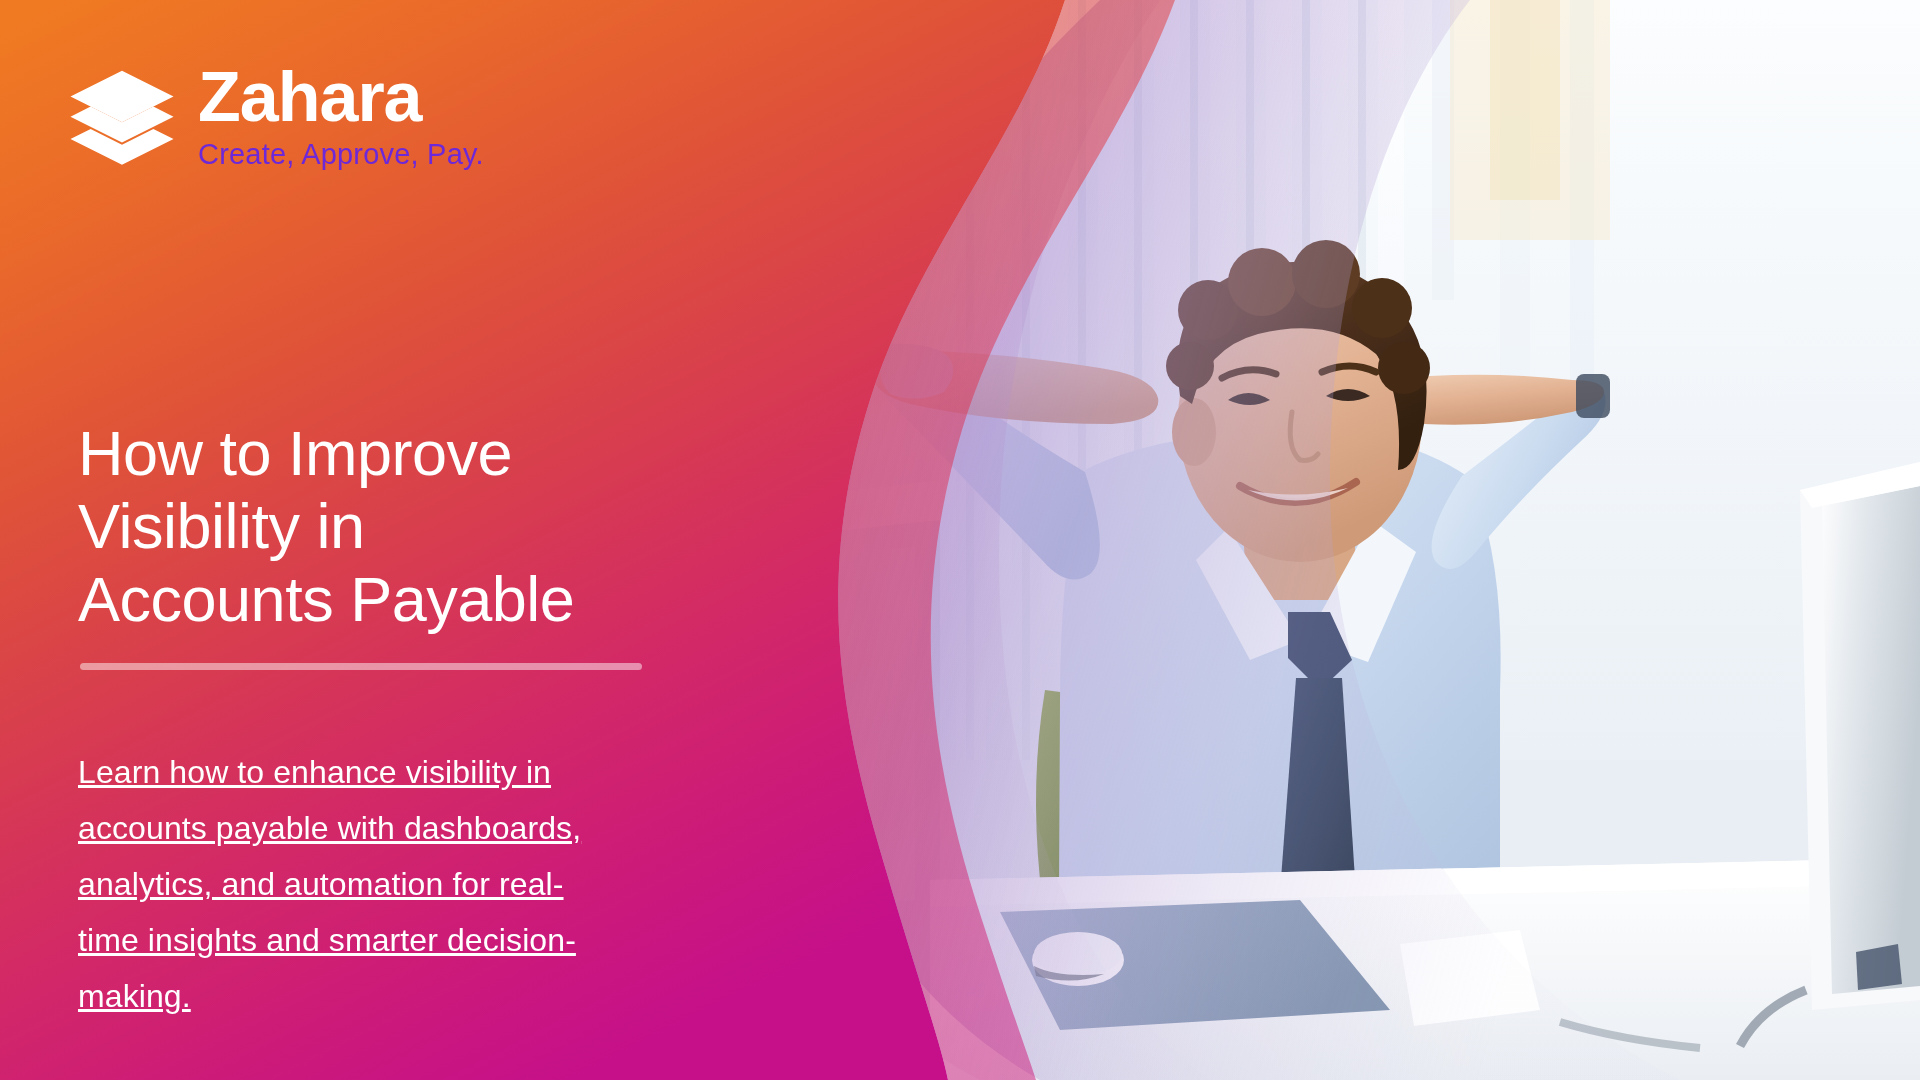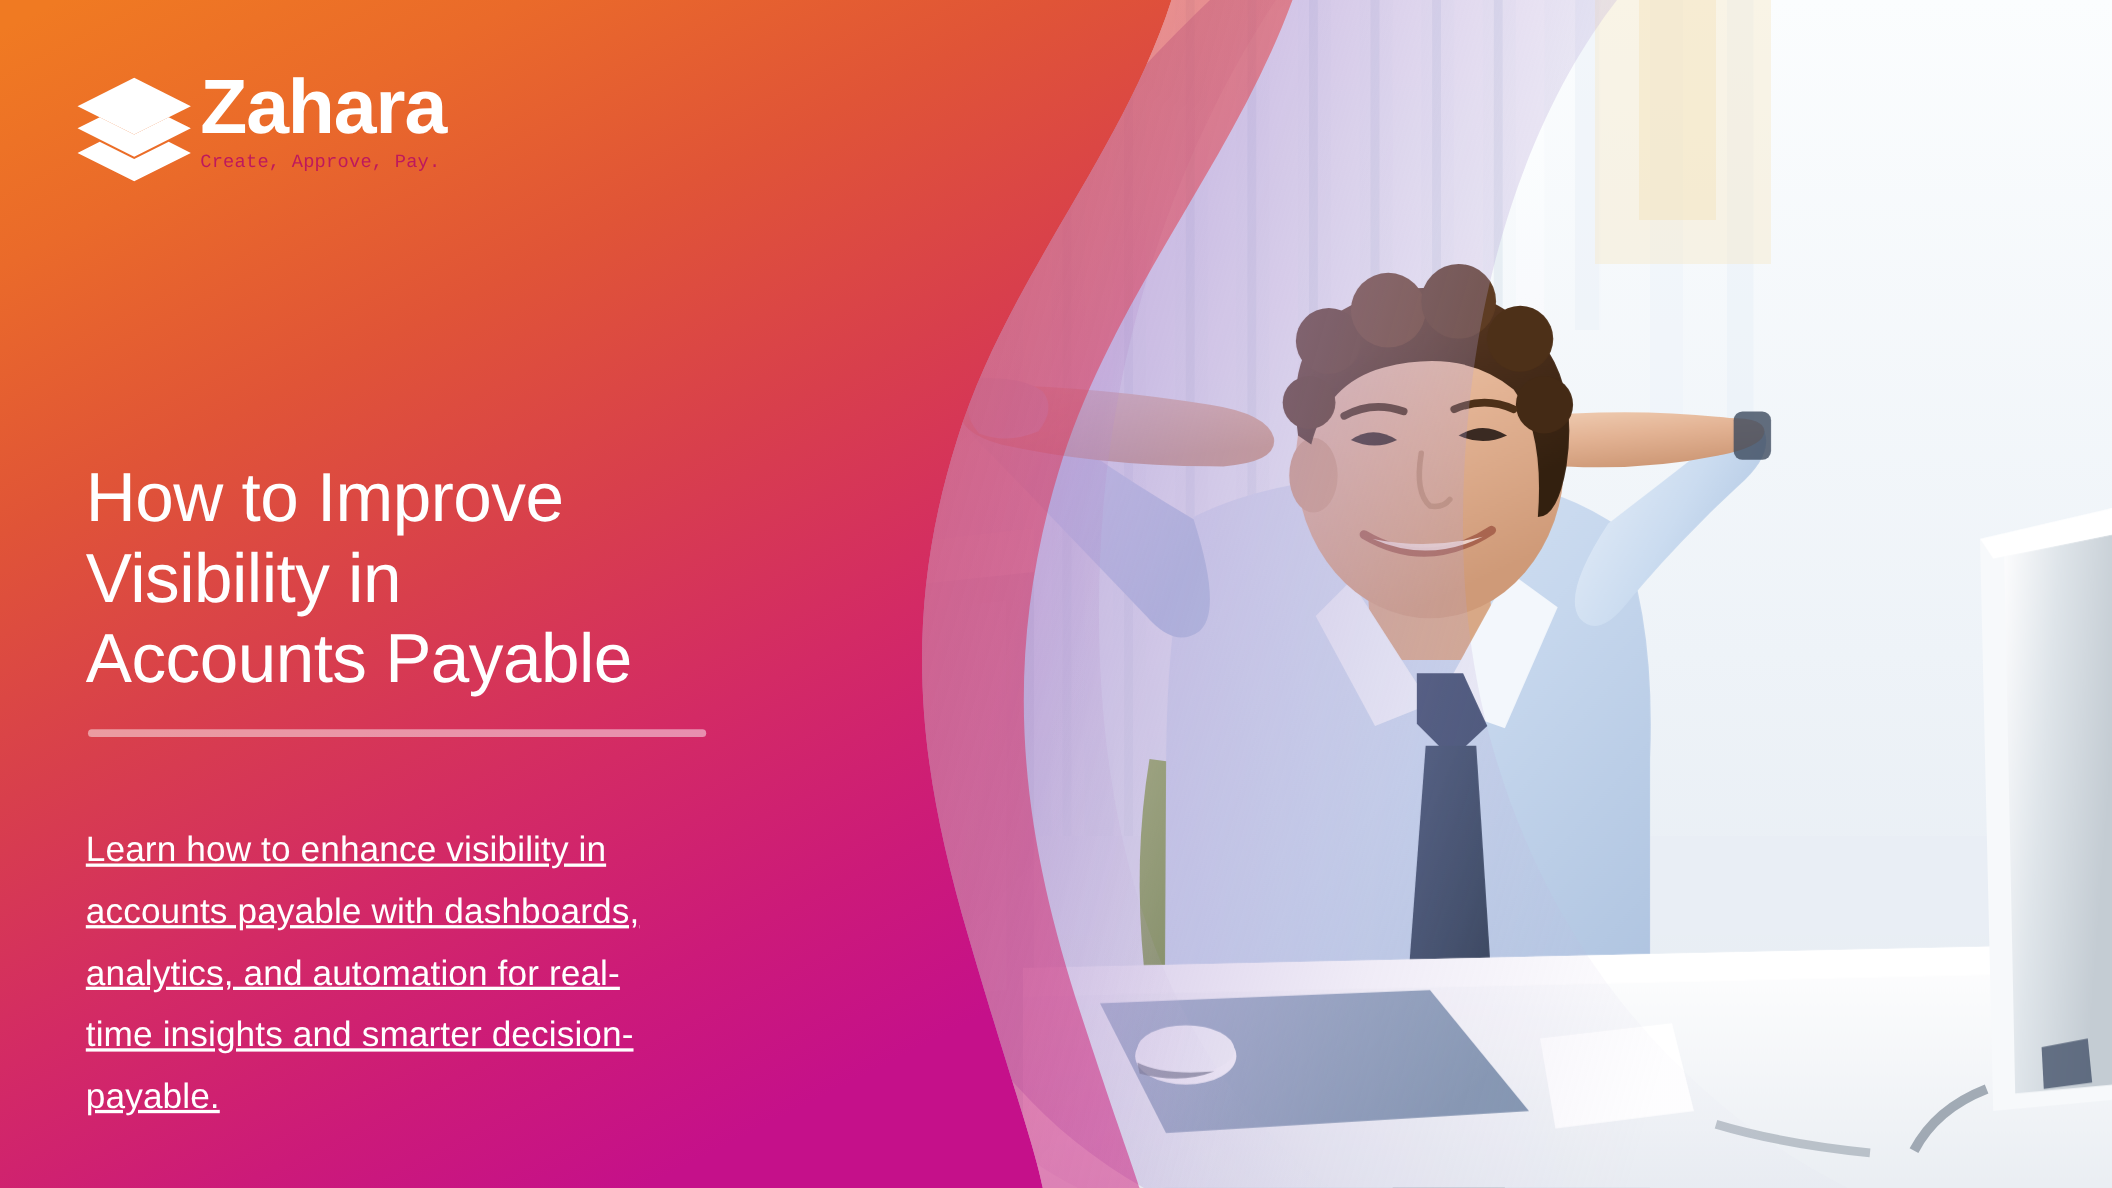--- a/index.html
+++ b/index.html
@@ -48,39 +48,38 @@
     left:-12px;
     display:flex;
     align-items:flex-start;
   }
   .logo-mark{
     width:112px;height:112px;
     flex:0 0 auto;
     margin-top:6px;
   }
   .logo-text{
-    margin-left:4px;
+    margin-left:20px;
     padding-top:4px;
   }
   .logo-word{
     font-size:70px;
     font-weight:700;
     color:#ffffff;
     letter-spacing:-1px;
     line-height:1;
     font-family:"Liberation Sans","DejaVu Sans",sans-serif;
   }
   .logo-tagline{
-    font-size:17px;
+    font-size:29px;
     font-weight:400;
-    color:#be185d;
+    color:#6d28d9;
     letter-spacing:0.2px;
     margin-top:8px;
     line-height:1;
-    font-family:Liberation Mono, monospace;
   }
 
   .headline{
     position:absolute;
     top:375px;
     left:0;
     width:640px;
     font-size:63px;
     font-weight:400;
     color:#ffffff;
@@ -406,17 +405,17 @@
       <span>Accounts Payable</span>
     </h1>
 
     <div class="divider"></div>
 
     <p class="subcopy">
       <span>Learn how to enhance visibility in</span><br>
       <span>accounts payable with dashboards,</span><br>
       <span>analytics, and automation for real-</span><br>
       <span>time insights and smarter decision-</span><br>
-      <span>payable.</span>
+      <span>making.</span>
     </p>
 
   </div>
 </div>
 
 </body></html>

